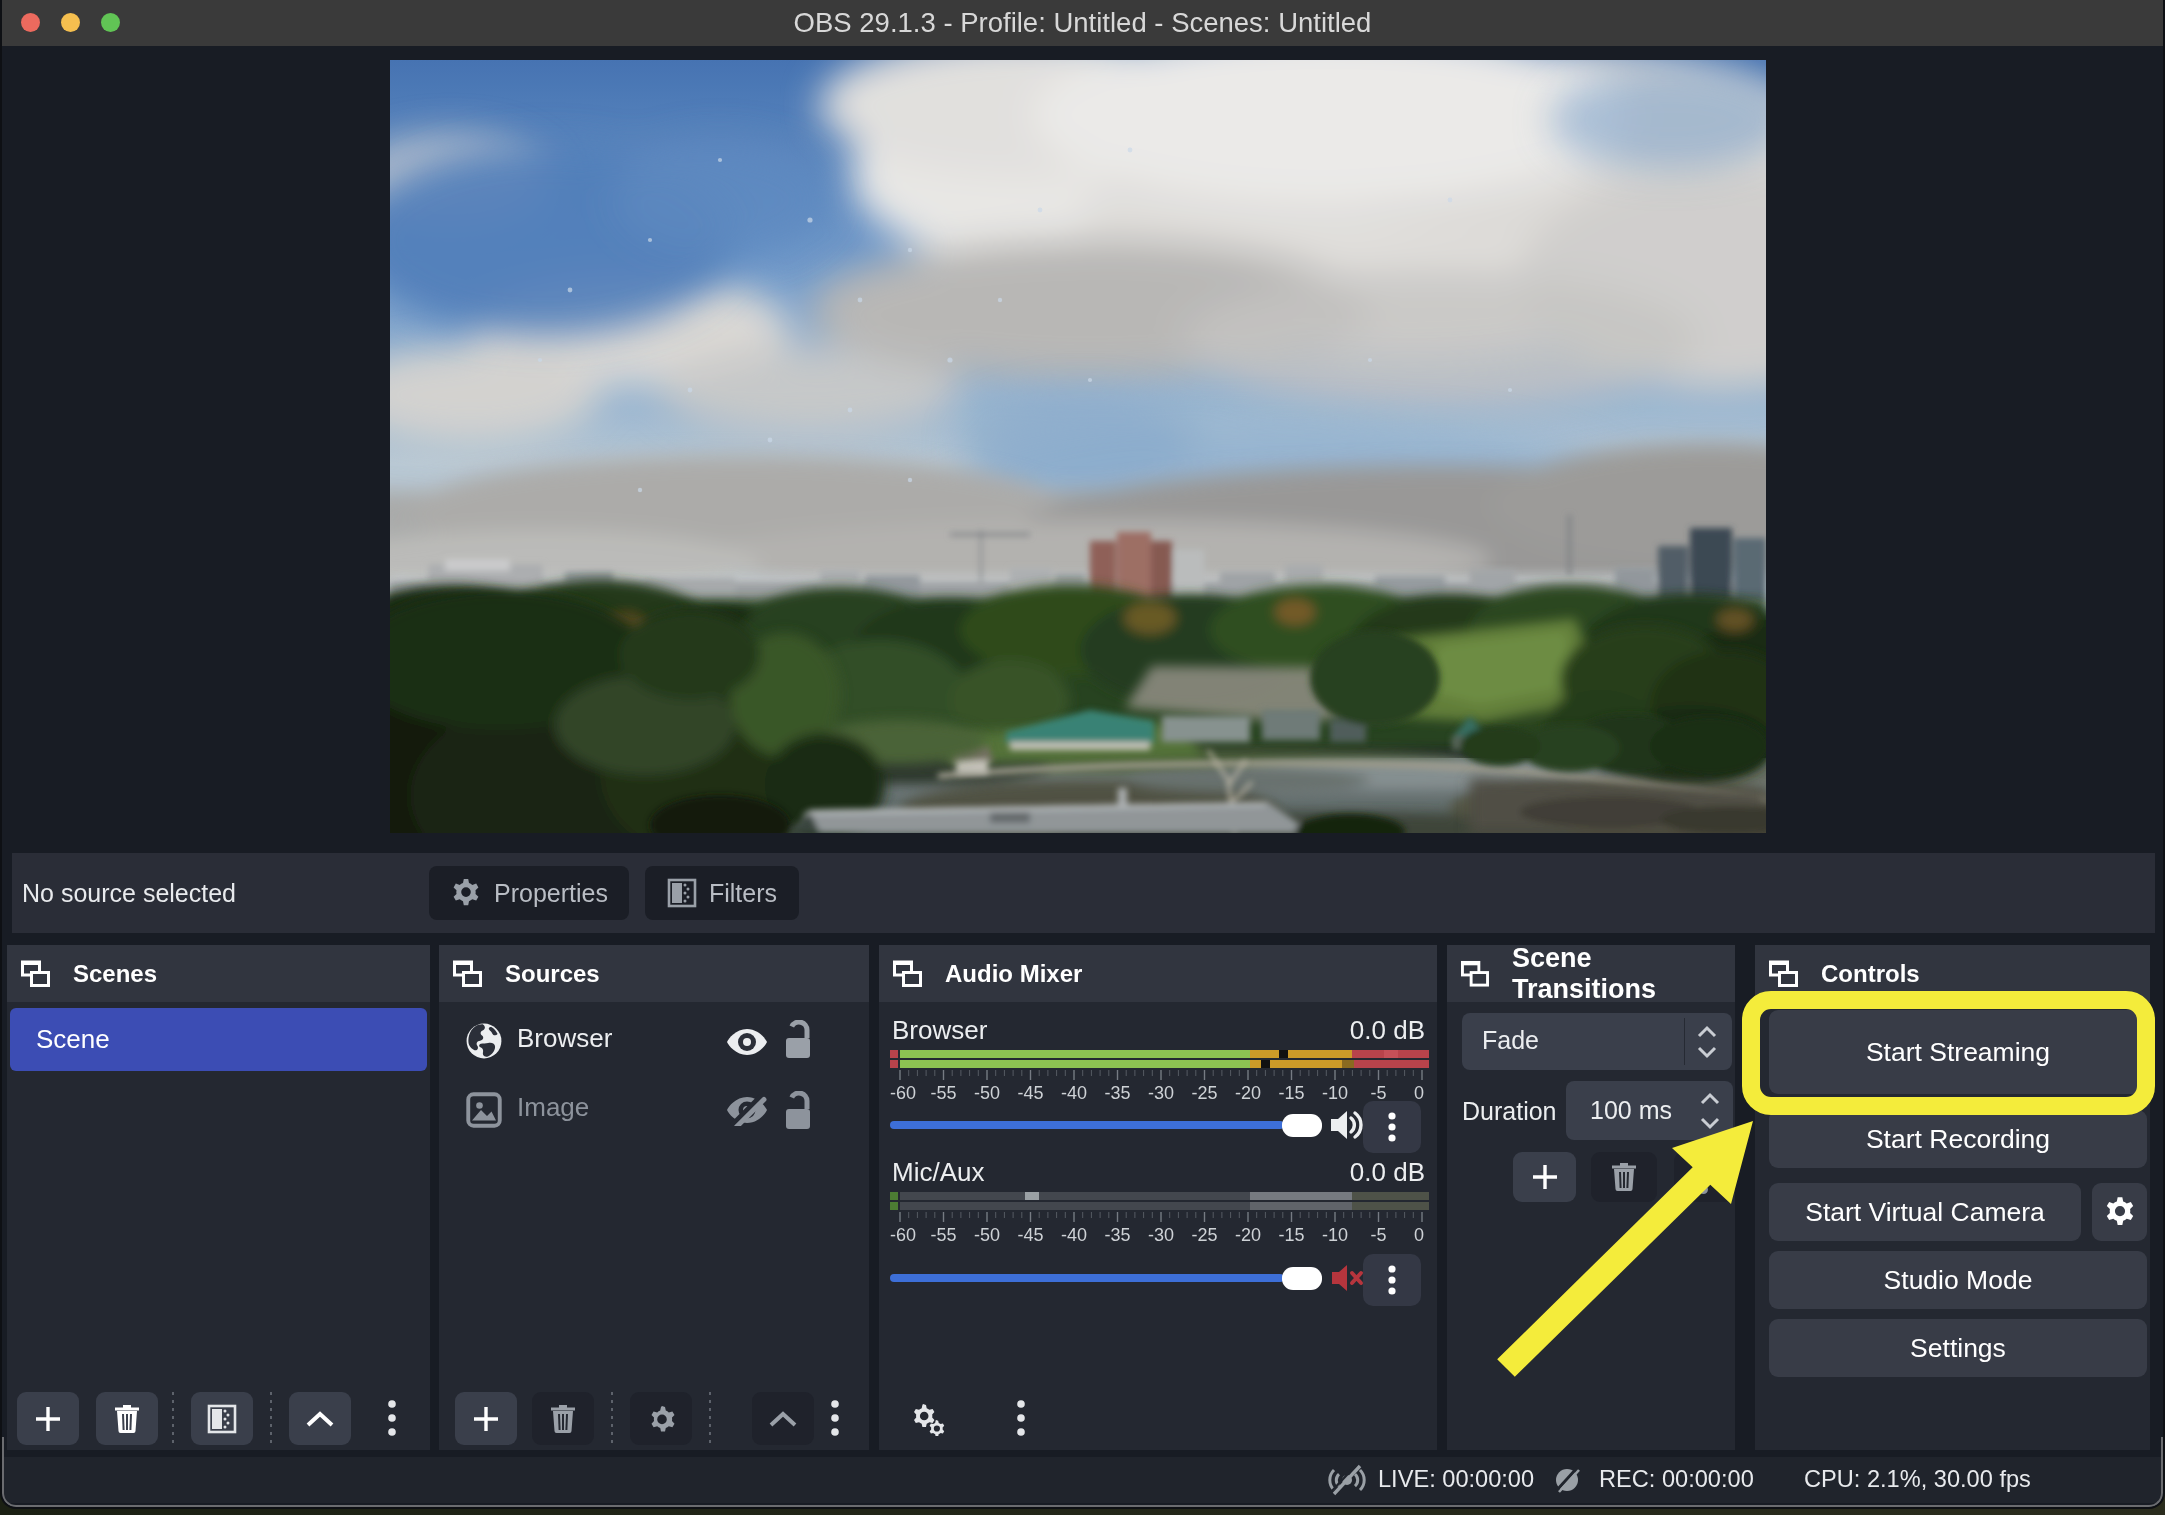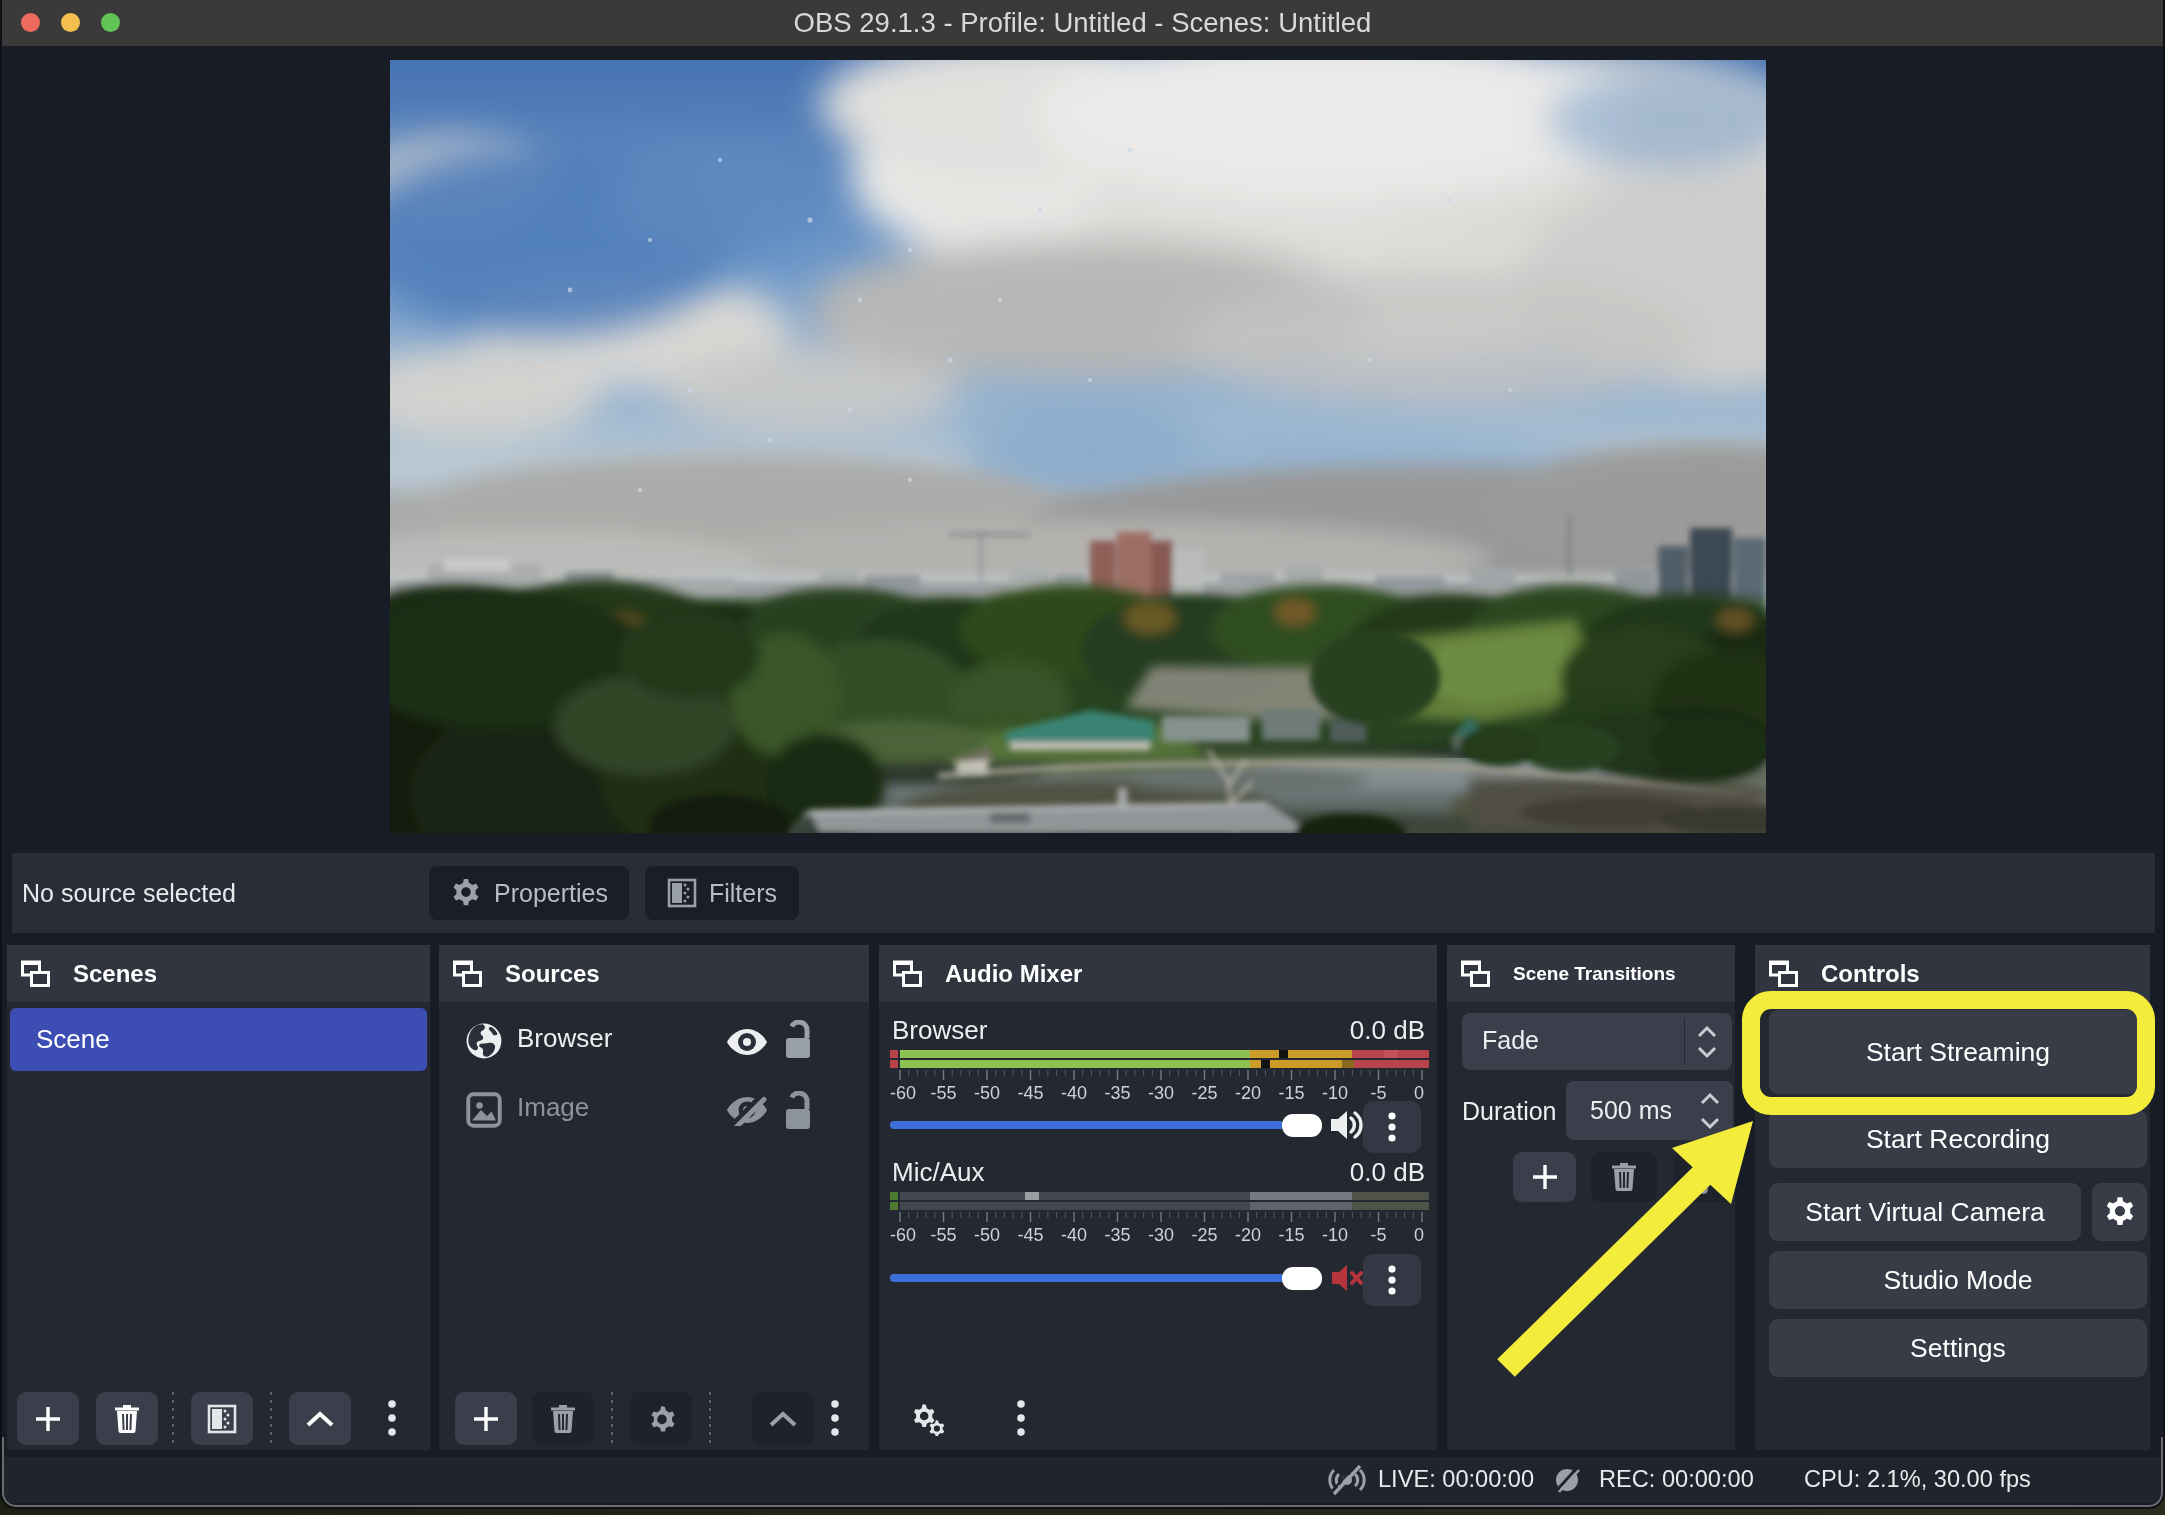--- a/index.html
+++ b/index.html
@@ -550,36 +550,36 @@
     </svg>
     <div style="position:absolute; left:484px; top:309px; width:58px; height:52px; background:#343845; border-radius:10px;"></div>
     <svg style="position:absolute; left:506px; top:320px;" width="14" height="30" viewBox="0 0 14 30">
       <circle cx="7" cy="4" r="3.6" fill="#fff"></circle>
         <circle cx="7" cy="15" r="3.6" fill="#fff"></circle>
         <circle cx="7" cy="26" r="3.6" fill="#fff"></circle>
     </svg>
   </div>
 
   <div class="panel" id="p-trans" style="left:1445px; width:288px;">
-    <div class="phead" style="font-size:19px;"><svg class="phicon" width="30" height="30" viewBox="0 0 30 30">
+    <div class="phead" style="font-size:27px;"><svg class="phicon" width="30" height="30" viewBox="0 0 30 30">
           <rect x="1.5" y="3" width="17" height="13" fill="none" stroke="#fff" stroke-width="3"></rect>
           <rect x="1.5" y="2" width="17" height="4" fill="#fff"></rect>
           <rect x="10.5" y="13.5" width="17" height="13" fill="#31353f" stroke="#fff" stroke-width="3"></rect>
         </svg>Scene Transitions</div>
     <div style="position:absolute; left:15px; top:68px; width:270px; height:57px; background:#3a3f4b; border-radius:8px;padding-left:10px;">
       <div style="position:absolute; left:20px; top:13px; color:#eceef0; font-size:25px;">Fade</div>
       <div style="position:absolute; right:47px; top:5px; width:1px; height:47px; background:#262a33;"></div>
       <svg style="position:absolute; right:12px; top:9px;" width="26" height="40" viewBox="0 0 26 40">
         <path d="M5 14 L13 6 L21 14" fill="none" stroke="#c9cdd3" stroke-width="3"></path>
         <path d="M5 26 L13 34 L21 26" fill="none" stroke="#c9cdd3" stroke-width="3"></path>
       </svg>
     </div>
     <div style="position:absolute; left:15px; top:152px; color:#eceef0; font-size:25px;">Duration</div>
     <div style="position:absolute; left:119px; top:136px; width:167px; height:59px; background:#3a3f4b; border-radius:8px;">
-      <div style="position:absolute; left:24px; top:15px; color:#eceef0; font-size:25px;">500 ms</div>
+      <div style="position:absolute; left:24px; top:15px; color:#eceef0; font-size:25px;">100 ms</div>
       <svg style="position:absolute; right:10px; top:7px;" width="26" height="46" viewBox="0 0 26 46">
         <path d="M5 15 L13 7 L21 15" fill="none" stroke="#c9cdd3" stroke-width="3"></path>
         <path d="M5 31 L13 39 L21 31" fill="none" stroke="#c9cdd3" stroke-width="3"></path>
       </svg>
     </div>
     <div class="tbtn" style="left:66px; top:207px; width:63px; height:50px;">
       <svg width="30" height="30" viewBox="0 0 30 30">
           <path d="M15 3 L15 27 M3 15 L27 15" stroke="#fff" stroke-width="3.4"></path>
         </svg>
     </div>

